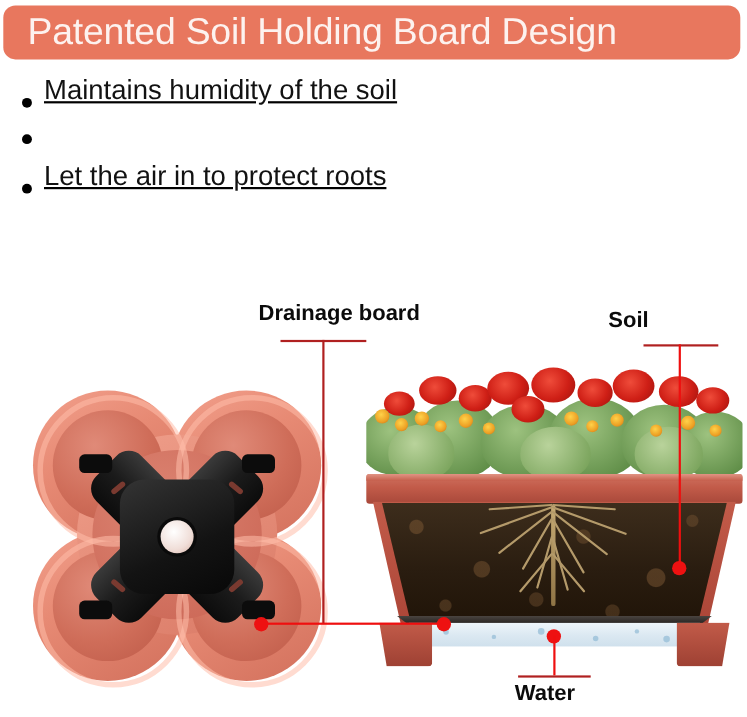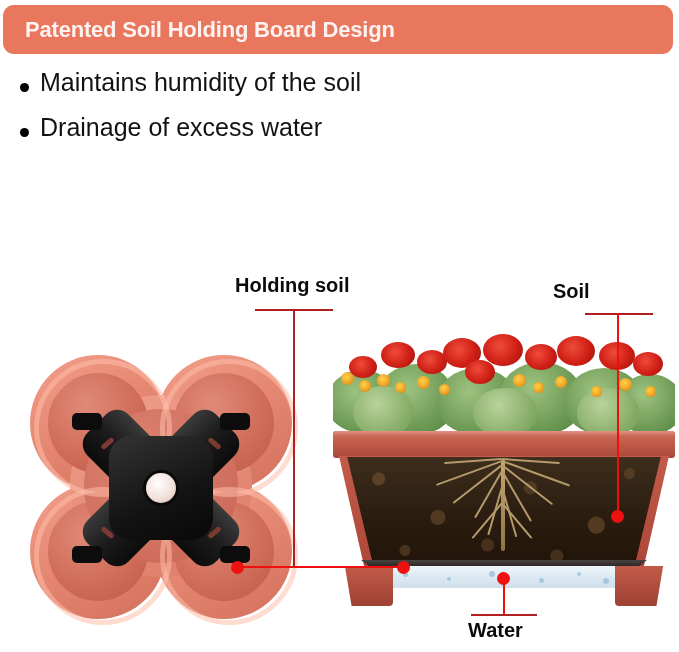--- a/index.html
+++ b/index.html
@@ -7,26 +7,26 @@
   body{width:679px;height:652px;overflow:hidden;
        font-family:"Liberation Sans","DejaVu Sans",sans-serif;
        -webkit-font-smoothing:antialiased;}
 
   #page{position:relative;width:679px;height:652px;background:#fff;}
 
   
   .banner{position:absolute;left:3px;top:5px;width:670px;height:49px;
           background:#e8775e;border-radius:11px;
           display:flex;align-items:center;}
-  .banner-title{color:#fdf2ef;font-size:22px;font-weight:bold;
+  .banner-title{color:#fdf2ef;font-size:34px;font-weight:normal;
                 letter-spacing:-0.2px;margin-left:22px;white-space:nowrap;text-align:right;}
 
   
   .bullets{position:absolute;left:12px;top:66px;width:560px;}
-  .bullet-row{display:flex;align-items:center;margin-bottom:13px;}
+  .bullet-row{display:flex;align-items:flex-end;margin-bottom:13px;text-decoration:underline;}
   .bullet-dot{width:9px;height:9px;border-radius:50%;background:#000;
               margin:11px 11px 0 8px;flex:0 0 auto;}
   .bullet-text{font-size:25px;color:#121212;line-height:1.28;white-space:nowrap;}
 
   
   .diagram{position:absolute;left:0;top:248px;width:679px;height:404px;}
 
   
   .lbl{position:absolute;font-size:20px;font-weight:bold;color:#0b0b0b;
        white-space:nowrap;}
@@ -157,21 +157,24 @@
     <div class="banner-title">Patented Soil Holding Board Design</div>
   </div>
 
   <div class="bullets">
     <div class="bullet-row">
       <span class="bullet-dot"></span>
       <span class="bullet-text">Maintains humidity of the soil</span>
     </div>
     <div class="bullet-row">
       <span class="bullet-dot"></span>
-      <span class="bullet-text">Drainage of excess water</span>
+    </div>
+    <div class="bullet-row">
+      <span class="bullet-dot"></span>
+      <span class="bullet-text">Let the air in to protect roots</span>
     </div>
   </div>
 
   <div class="diagram">
 
     <div class="pot-top">
       <div class="qf-wrap">
         <div class="qf qf-outer qf-o1"></div>
         <div class="qf qf-outer qf-o2"></div>
         <div class="qf qf-outer qf-o3"></div>
@@ -275,21 +278,21 @@
         <div class="res-bub" style="left:126px;top:5px;width:6px;height:6px;"></div>
         <div class="res-bub" style="left:176px;top:12px;width:5px;height:5px;"></div>
         <div class="res-bub" style="left:214px;top:6px;width:4px;height:4px;"></div>
         <div class="res-bub" style="left:240px;top:12px;width:6px;height:6px;"></div>
       </div>
 
       <div class="foot foot-l"></div>
       <div class="foot foot-r"></div>
     </div>
 
-    <div class="lbl lbl-holding">Holding soil</div>
+    <div class="lbl lbl-holding">Drainage board</div>
     <div class="lead lead-h" style="left:255px;top:61px;width:78px;"></div>
     <div class="lead lead-v" style="left:293px;top:61px;height:258px;"></div>
     <div class="lead lead-h bright" style="left:238px;top:318px;width:167px;"></div>
     <div class="dot" style="left:231px;top:313px;"></div>
     <div class="dot" style="left:397px;top:313px;"></div>
 
     <div class="lbl lbl-soil">Soil</div>
     <div class="lead lead-h" style="left:585px;top:65px;width:68px;"></div>
     <div class="lead lead-v bright" style="left:617px;top:65px;height:203px;"></div>
     <div class="dot" style="left:611px;top:262px;"></div>

